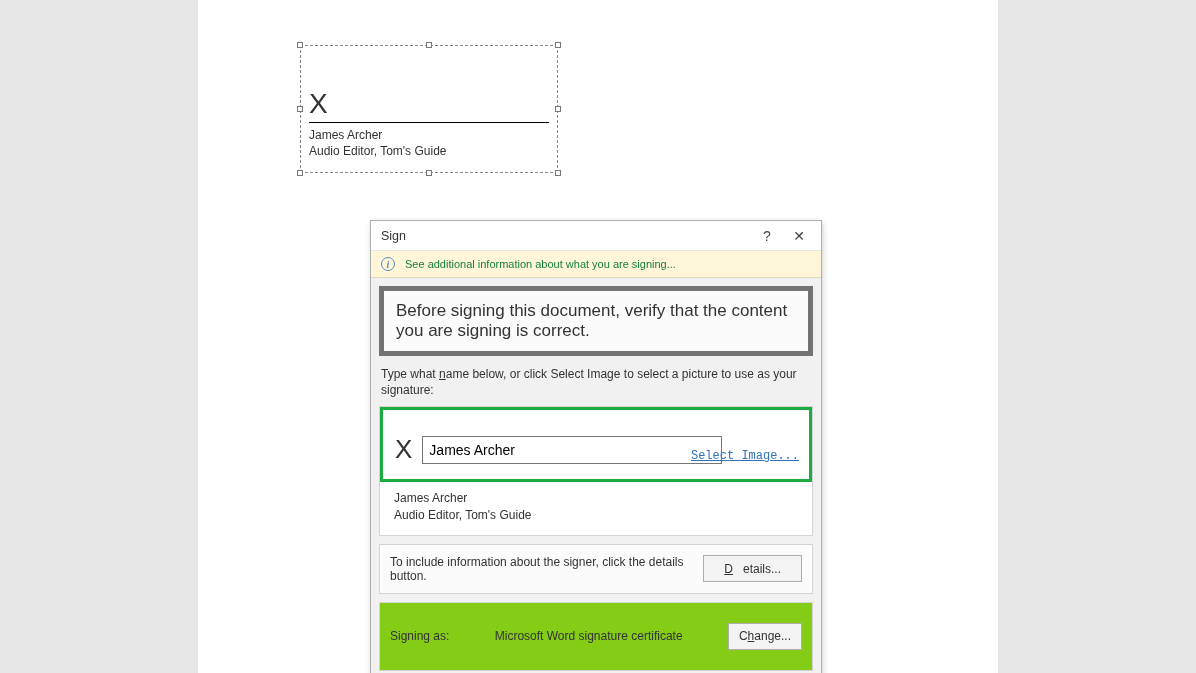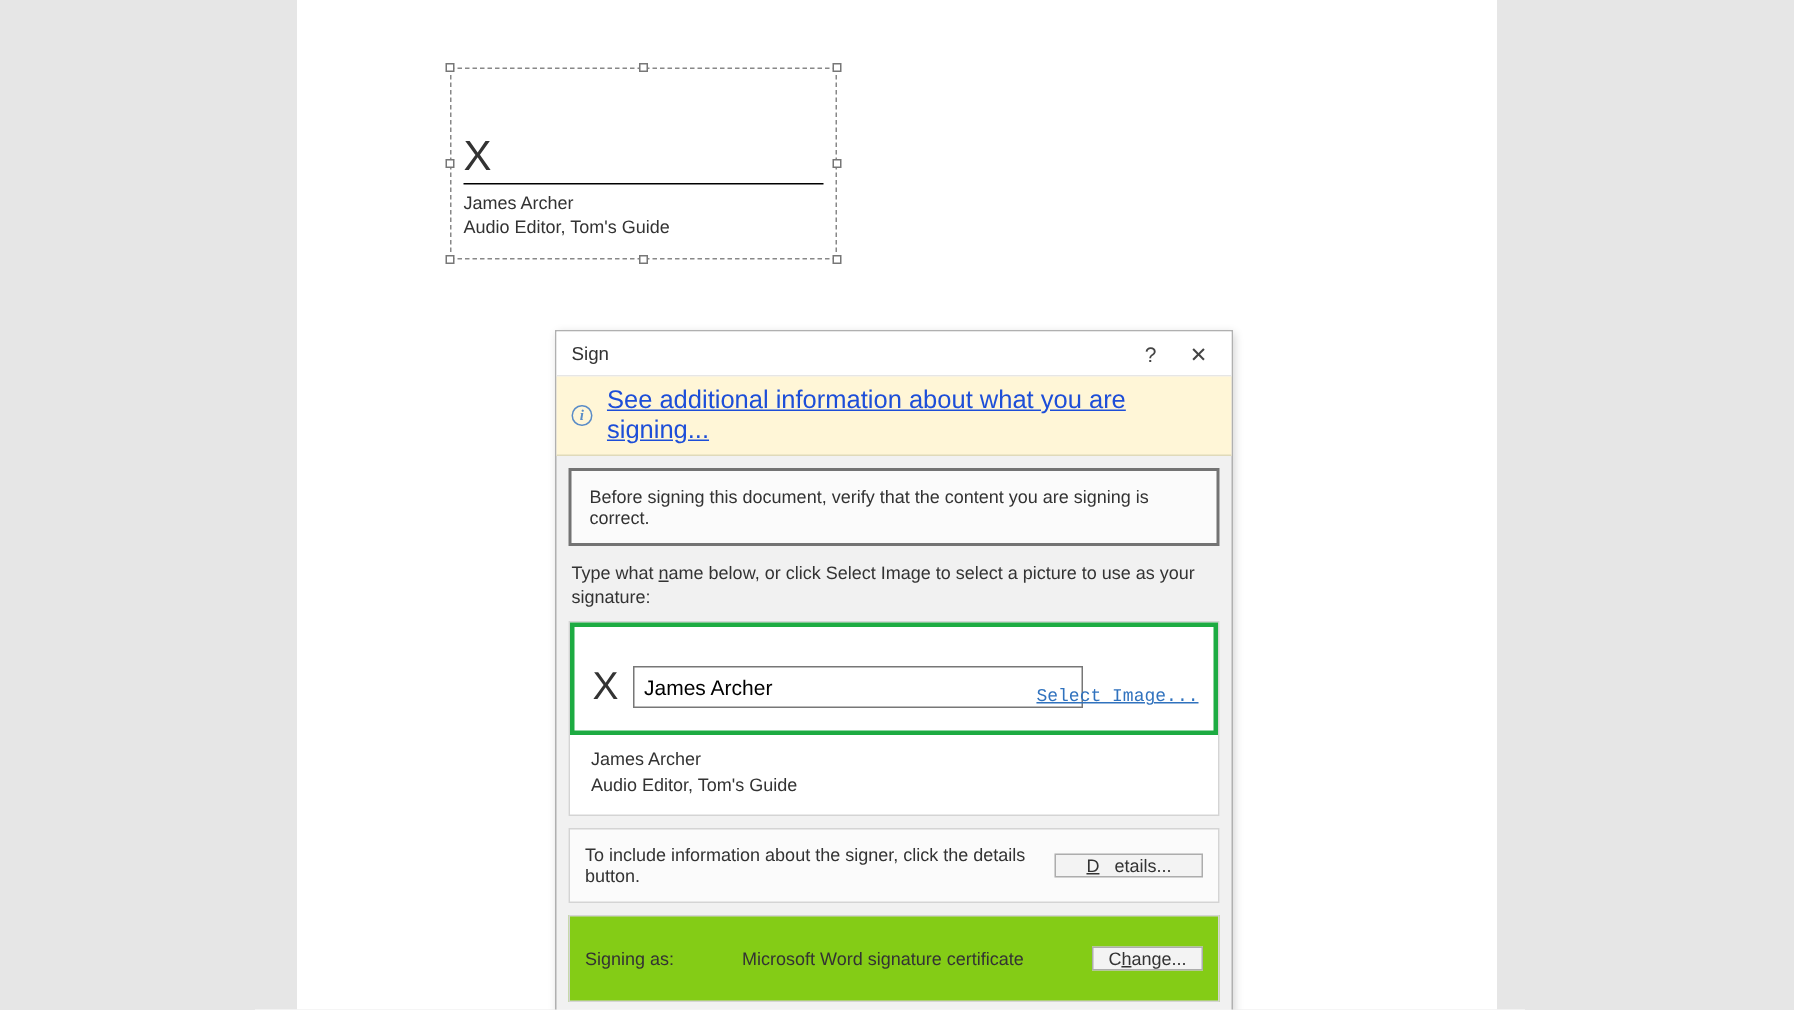--- a/index.html
+++ b/index.html
@@ -123,35 +123,34 @@
     color: #5a8cc7;
     font-size: 10px;
     font-weight: 600;
     display: flex;
     align-items: center;
     justify-content: center;
     font-style: italic;
     font-family: Georgia, serif;
   }
   .infobar a {
-    color: #1d4ed8;
-    text-decoration: underline;
+    color: #15803d;
     cursor: pointer;
-    font-size: 17px;
+    font-size: 11px;
   }
 
   .dialog-body {
     padding: 8px 8px 10px 8px;
   }
 
   .panel {
     background: #fbfbfb;
-    border: 2px solid #737373;
+    border: 5px solid #737373;
     padding: 10px 12px;
-    font-size: 12px;
+    font-size: 17px;
     color: #333;
   }
 
   .instr {
     font-size: 12px;
     color: #333;
     margin: 10px 2px 8px 2px;
     line-height: 1.35;
   }
   .underline-letter { text-decoration: underline; }
@@ -226,21 +225,21 @@
     display: flex;
     align-items: center;
     gap: 10px;
     font-size: 12px;
   }
   .signingas-row .lbl { }
   .signingas-row .val { flex: 1; text-align: center; }
 
   .btn {
     min-width: 72px;
-    height: 16px;
+    height: 27px;
     padding: 0 10px;
     background: #f3f3f3;
     border: 1px solid #adadad;
     font-family: "Segoe UI", sans-serif;
     font-size: 12px;
     color: #333;
     cursor: pointer;
   }
 
   .btn.primary {

